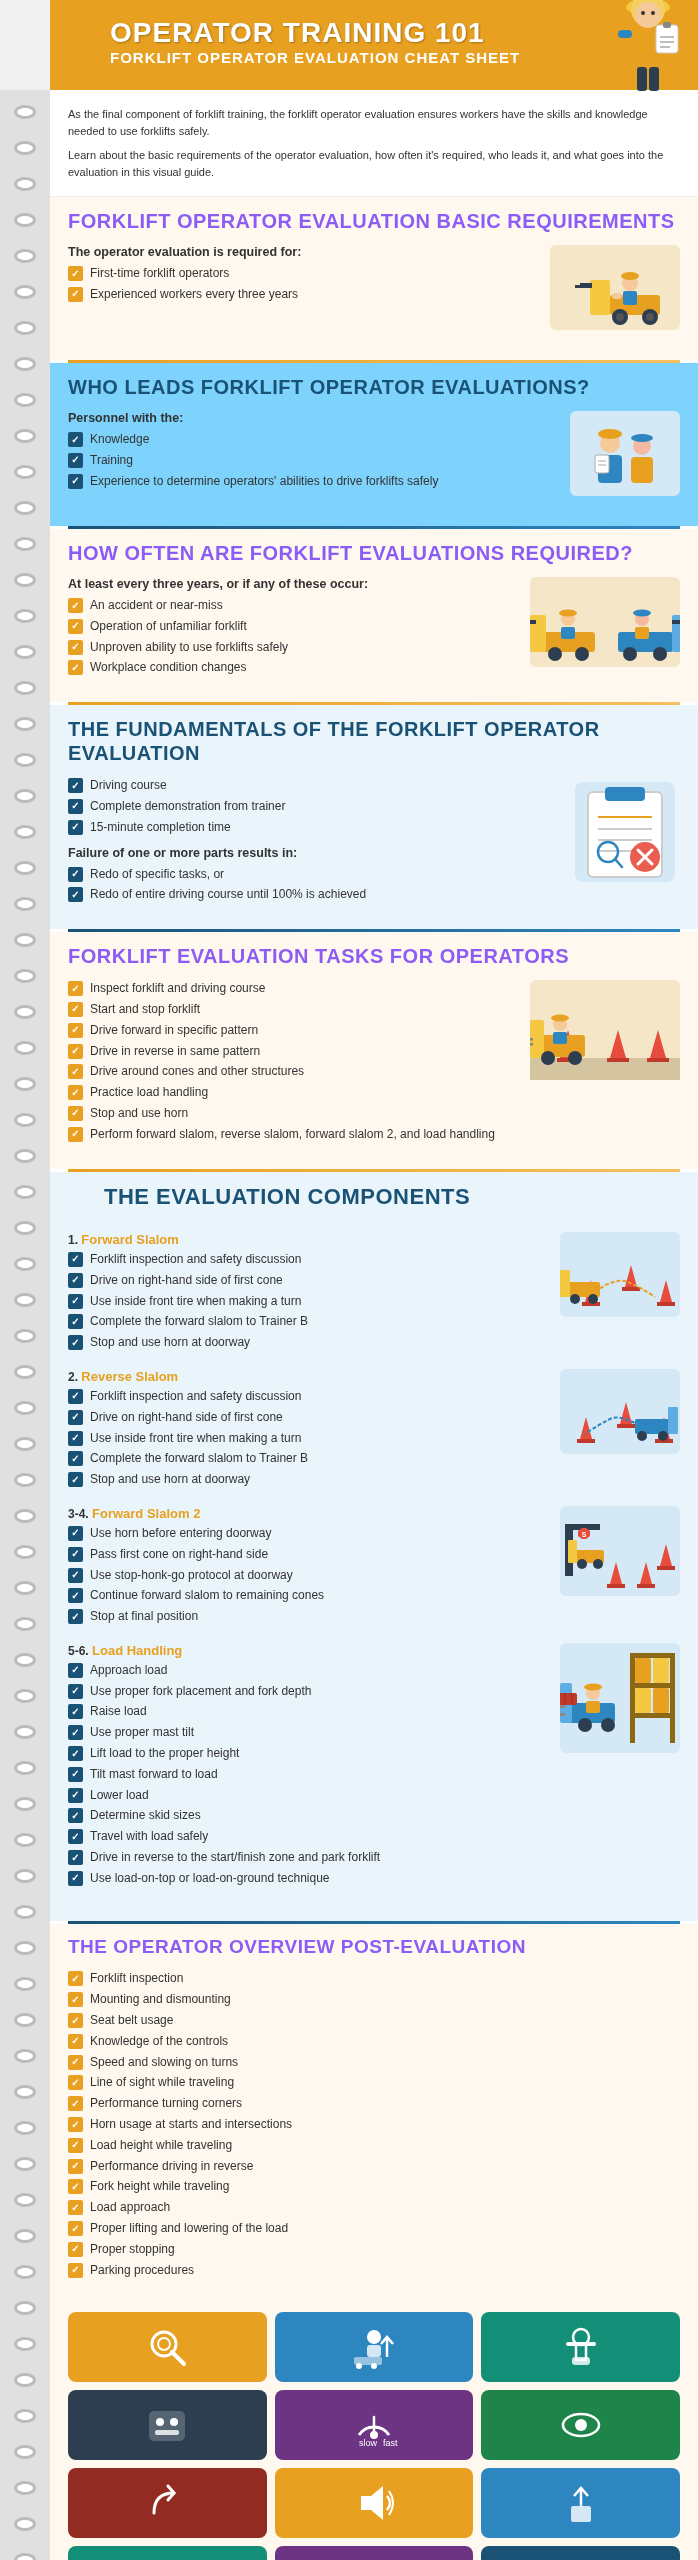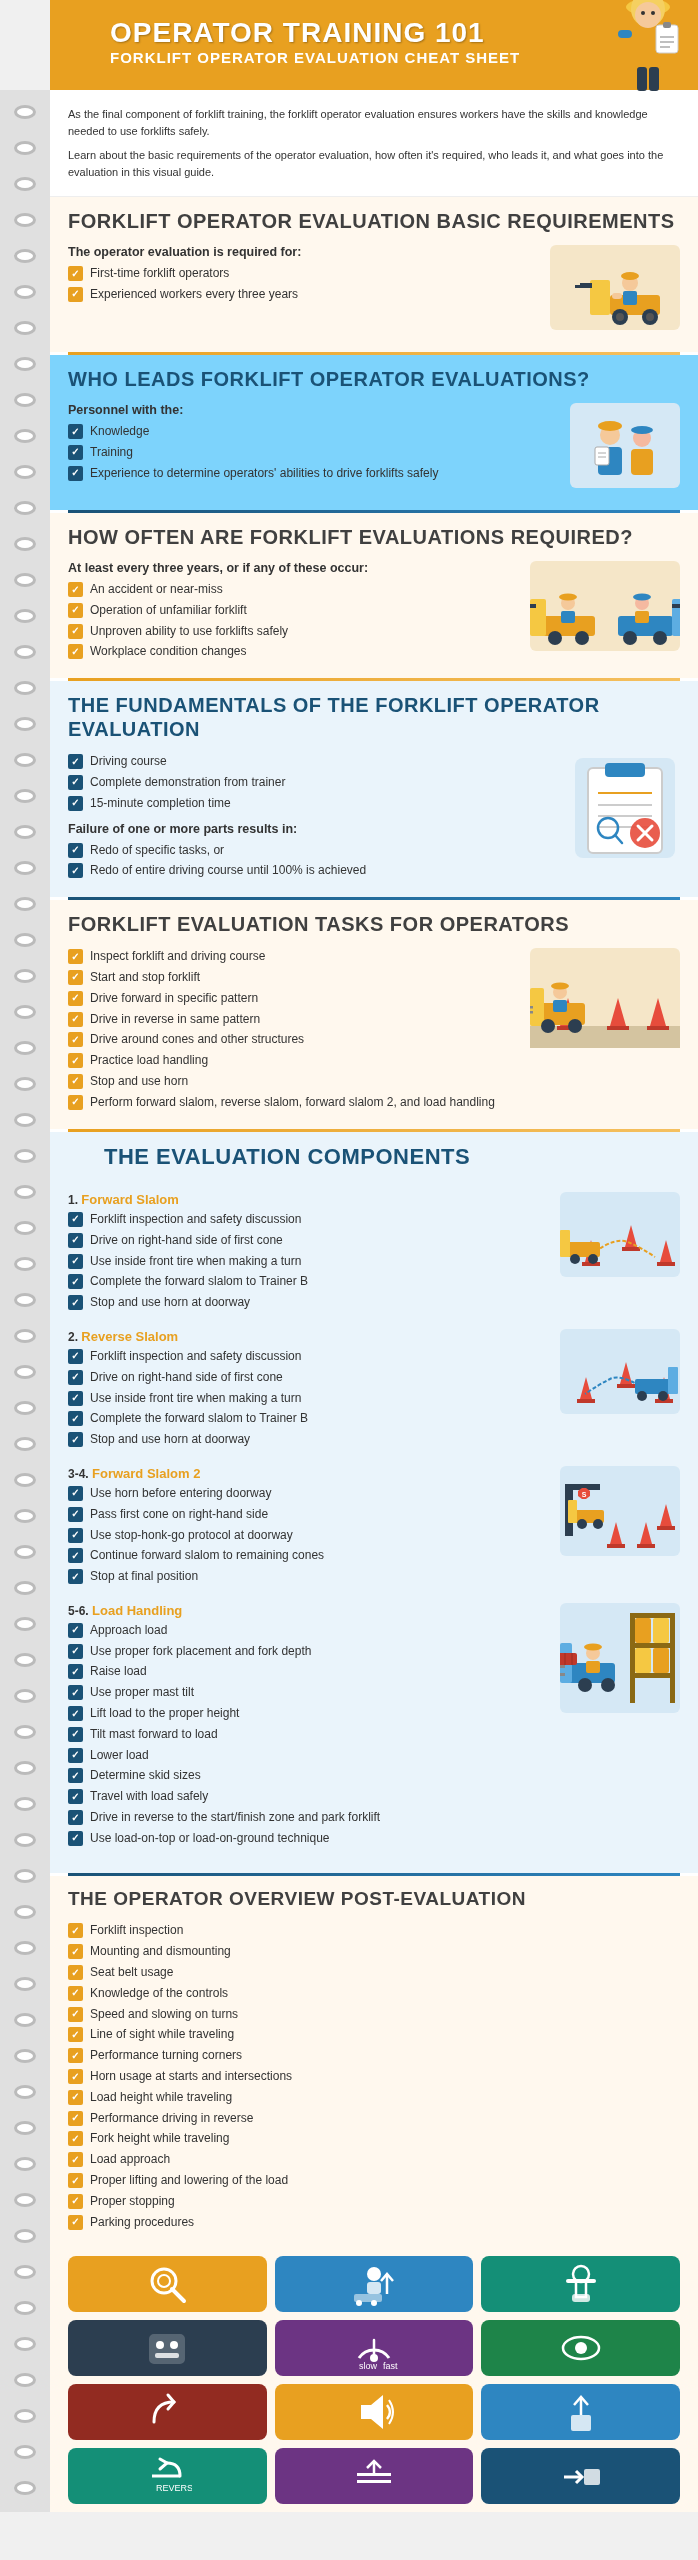--- a/index.html
+++ b/index.html
@@ -83,25 +83,25 @@
     }
     .section-title {
       font-size: 20px;
       font-weight: 900;
       text-transform: uppercase;
       color: #e8a020;
       letter-spacing: 0.5px;
       line-height: 1.2;
     }
     .section-title.blue { color: #1a5276; }
-    .section-title.orange { color: #404040; }
+    .section-title.orange { color: #8b5cf6; }
 
     
     .section-content {
-      padding: 4px 18px 14px;
+      padding: 4px 18px 22px;
       font-size: 12px;
       color: #333;
       position: relative;
     }
     .section-content p {
       font-weight: 700;
       margin-bottom: 6px;
       font-size: 12.5px;
     }
 
@@ -175,21 +175,21 @@
     
     .overview-grid {
       display: grid;
       grid-template-columns: repeat(3, 1fr);
       gap: 8px;
       padding: 8px 18px;
     }
     .overview-cell {
       background: #e8a020;
       border-radius: 8px;
-      height: 56px;
+      height: 70px;
       display: flex;
       align-items: center;
       justify-content: center;
       font-size: 28px;
     }
     .overview-cell.blue { background: #1a5276; }
     .overview-cell.light-blue { background: #2e86c1; }
     .overview-cell.teal { background: #148f77; }
     .overview-cell.dark { background: #2c3e50; }
     .overview-cell.purple { background: #6c3483; }

